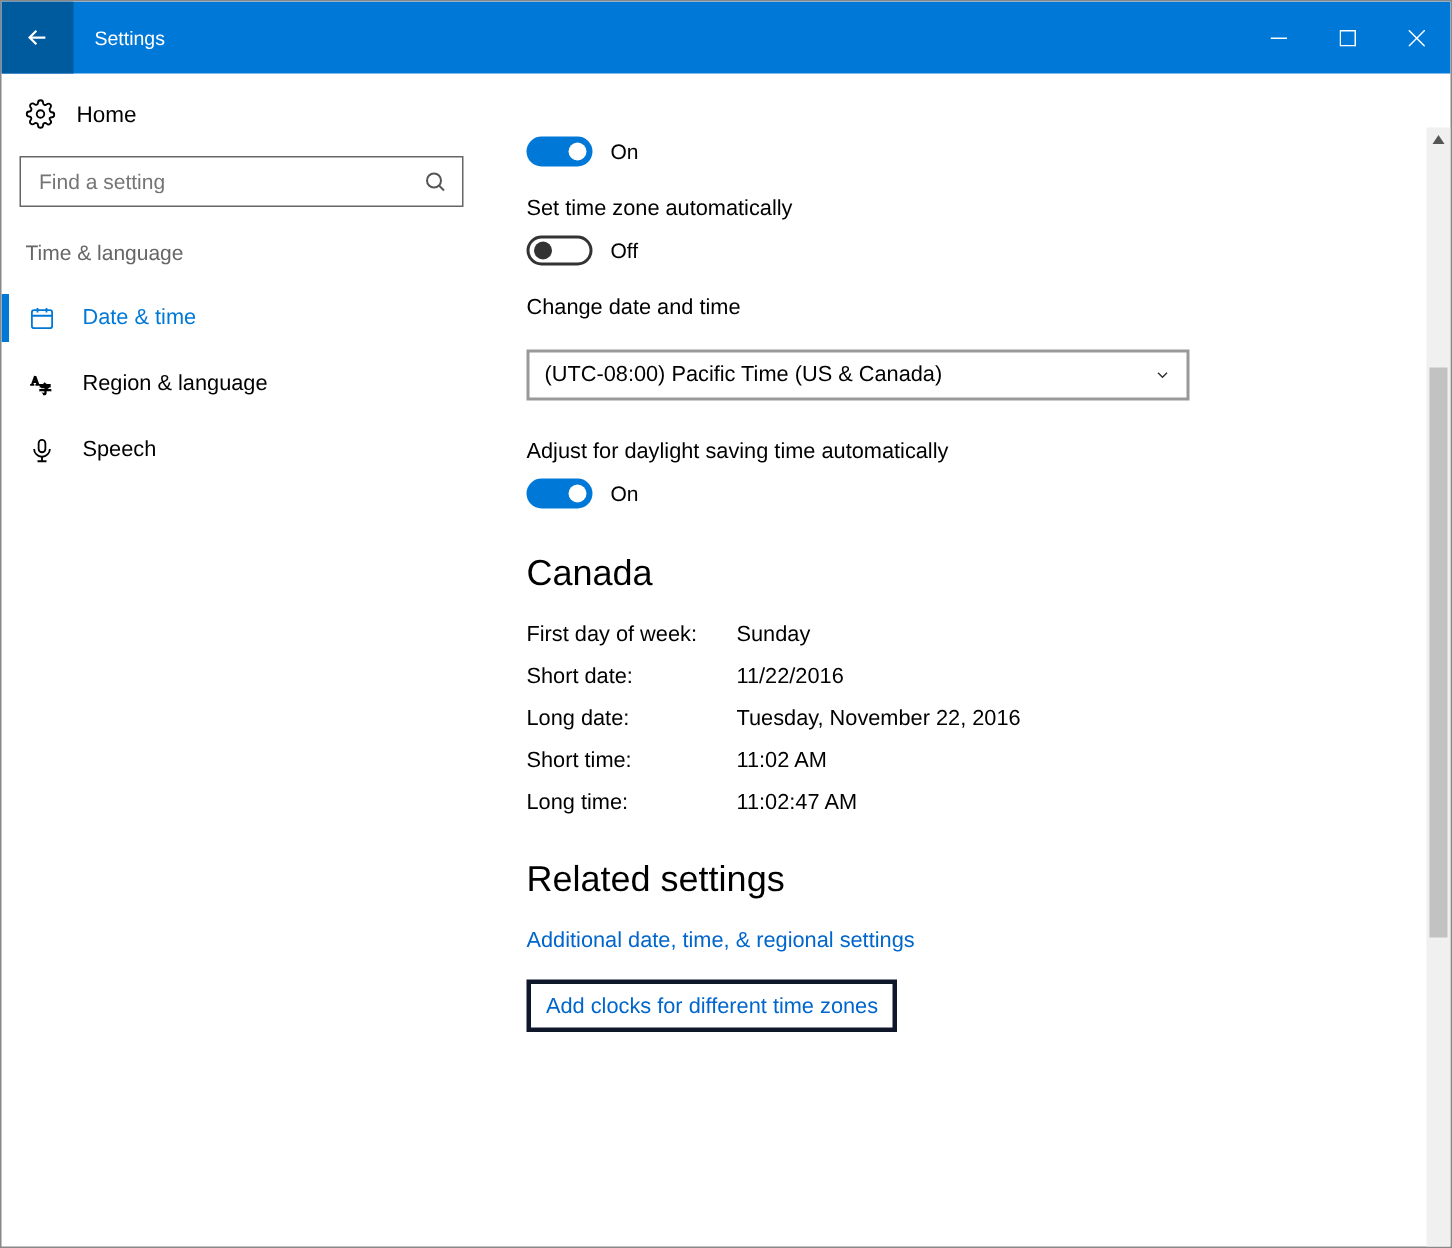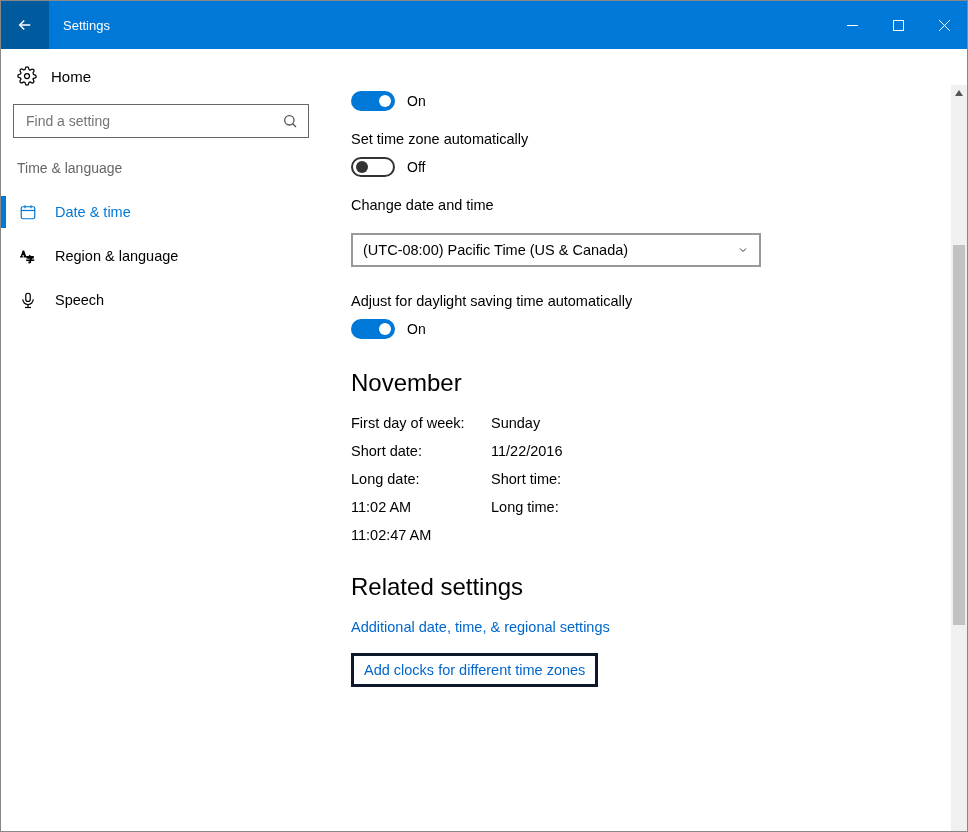--- a/index.html
+++ b/index.html
@@ -154,21 +154,21 @@
   .btn {
     background: #cccccc;
     border: none;
     padding: 8px 22px;
     font-size: 14.5px;
     color: #777;
   }
   .select {
     border: 2px solid #999;
     height: 34px;
-    width: 410px;
+    width: 442px;
     display: flex;
     align-items: center;
     justify-content: space-between;
     padding: 0 10px;
     font-size: 14.5px;
     max-width: 100%;
   }
   h2.section-h {
     font-weight: 400;
     font-size: 24px;
@@ -304,27 +304,28 @@
 
       <div style="height:6px"></div>
       <div class="field-label">Adjust for daylight saving time automatically</div>
       <div class="toggle-row section">
         <div class="toggle on">
             <div class="knob"></div>
           </div>
         <span>On</span>
       </div>
 
-      <h2 class="section-h">November</h2>
+      <h2 class="section-h">Canada</h2>
       <div class="kv-table">
         <div>First day of week:</div>
         <div>Sunday</div>
         <div>Short date:</div>
         <div>11/22/2016</div>
         <div>Long date:</div>
+        <div>Tuesday, November 22, 2016</div>
         <div>Short time:</div>
         <div>11:02 AM</div>
         <div>Long time:</div>
         <div>11:02:47 AM</div>
       </div>
 
       <h2 class="section-h">Related settings</h2>
       <div class="link">Additional date, time, &amp; regional settings</div>
       <div class="highlight-box">
         <span class="link">Add clocks for different time zones</span>

